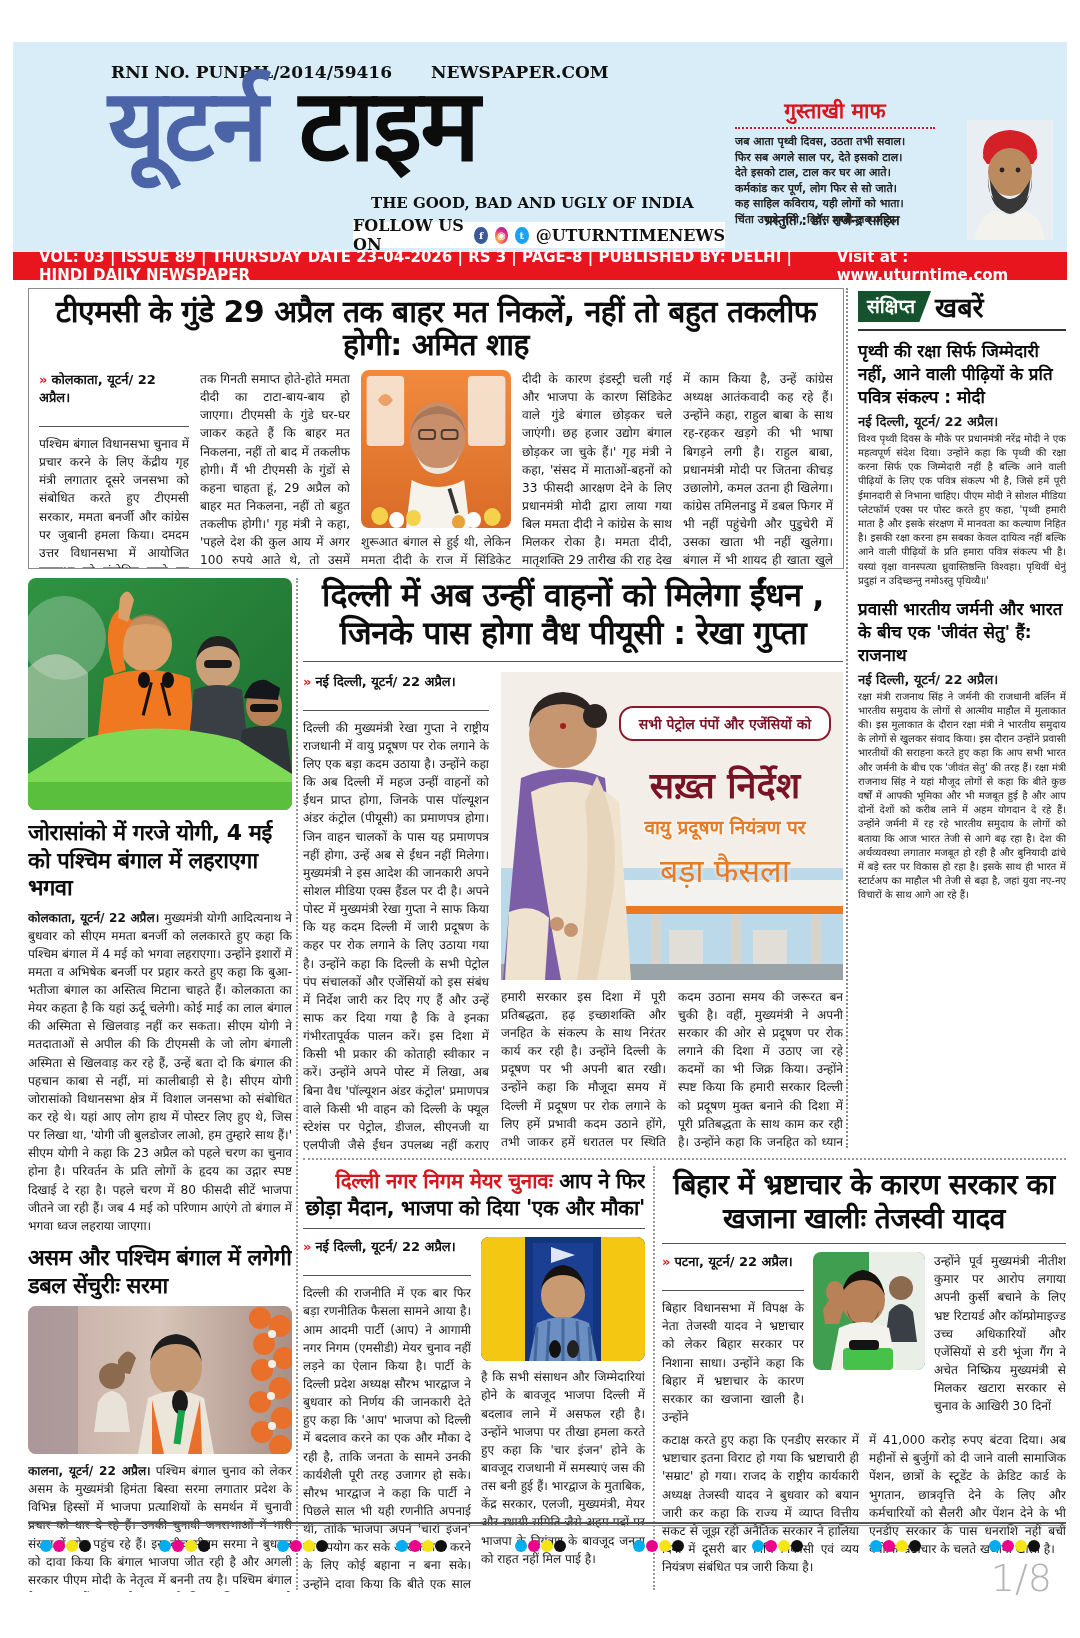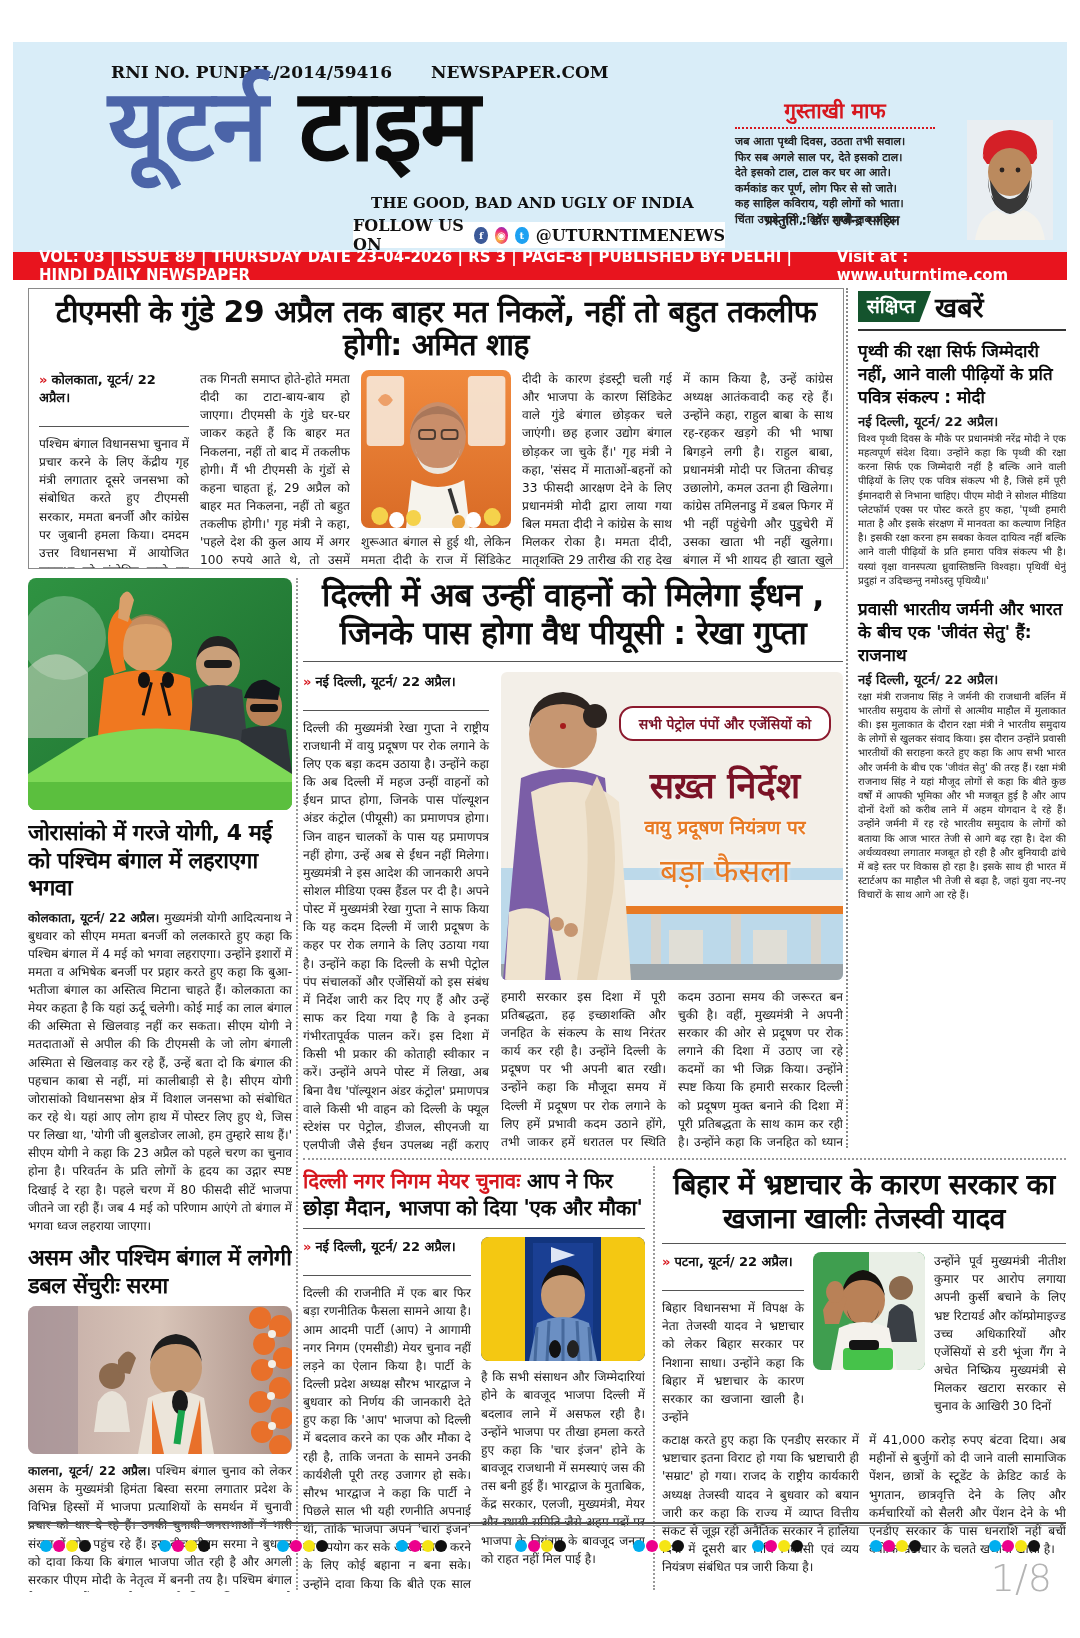--- a/index.html
+++ b/index.html
@@ -60,38 +60,38 @@
   .photo-frame { border-radius:8px; overflow:hidden; display:block; }
   .h2-head { font-weight:800; font-size:22px; line-height:1.25; color:#0d0d0d; margin:9px 0 7px; letter-spacing:-0.5px; }
 
   
   .vline-left { position:absolute; left:296px; top:578px; height:1012px; border-left:2px dotted #999; }
   .mid { position:absolute; left:303px; top:576px; width:540px; height:576px; overflow:hidden; }
   .mid-headline { font-weight:800; font-size:32px; line-height:1.2; text-align:center; color:#0d0d0d; letter-spacing:-0.5px; border-bottom:1.5px solid #555; padding-bottom:8px; }
   .mid-flex { display:flex; gap:12px; margin-top:10px; }
   .mid-c1 { width:186px; flex:none; }
   .mid-right { flex:1; }
-  .fuel-graphic { position:relative; width:100%; height:308px; border-radius:6px; overflow:hidden; }
+  .fuel-graphic { position:relative; width:100%; height:308px; border-radius:0; overflow:hidden; }
   .fg-line1 { position:absolute; left:118px; top:34px; width:212px; background:#fff; border:2px solid #8c1a2e; border-radius:14px;
               color:#7a1226; font-weight:800; font-size:14px; text-align:center; padding:6px 6px; }
   .fg-line2 { position:absolute; left:118px; top:88px; width:212px; color:#7a1226; font-weight:800; font-size:36px; text-align:center; }
   .fg-line3 { position:absolute; left:118px; top:142px; width:212px; color:#e87b25; font-weight:800; font-size:19px; text-align:center;
               text-shadow:0 0 3px #fff, 0 0 3px #fff; }
   .fg-line4 { position:absolute; left:118px; top:176px; width:212px; color:#e87b25; font-weight:400; font-size:32px; text-align:center;
               text-shadow:0 0 4px #fff; }
   .mid-cols2 { display:flex; gap:12px; margin-top:8px; }
   .mid-cols2 > div { flex:1; }
 
   
   .hline-bottom { position:absolute; left:303px; top:1158px; width:763px; border-top:2px dotted #999; }
   .vline-mcd { position:absolute; left:653px; top:1166px; height:424px; border-left:2px dotted #999; }
 
   
   .mcd { position:absolute; left:303px; top:1168px; width:342px; height:422px; overflow:hidden; }
-  .mcd-headline { font-weight:800; font-size:20.5px; line-height:1.3; text-align:left; letter-spacing:-0.3px; border-bottom:1.5px solid #555; padding-bottom:7px; }
+  .mcd-headline { font-weight:800; font-size:20.5px; line-height:1.3; text-align:right; letter-spacing:-0.3px; border-bottom:1.5px solid #555; padding-bottom:7px; }
   .mcd-headline .red { color:#d6171e; }
   .mcd-headline .blk { color:#0d0d0d; }
   .mcd-flex { display:flex; gap:10px; margin-top:8px; }
   .mcd-c1 { width:168px; flex:none; }
   .mcd-c2 { flex:1; }
 
   
   .bihar { position:absolute; left:662px; top:1168px; width:404px; height:422px; overflow:hidden; }
   .bihar-headline { font-weight:800; font-size:28px; line-height:1.2; text-align:center; color:#0d0d0d; letter-spacing:-0.5px; border-bottom:1.5px solid #555; padding-bottom:8px; }
   .bihar-row1 { display:flex; gap:9px; margin-top:8px; }

